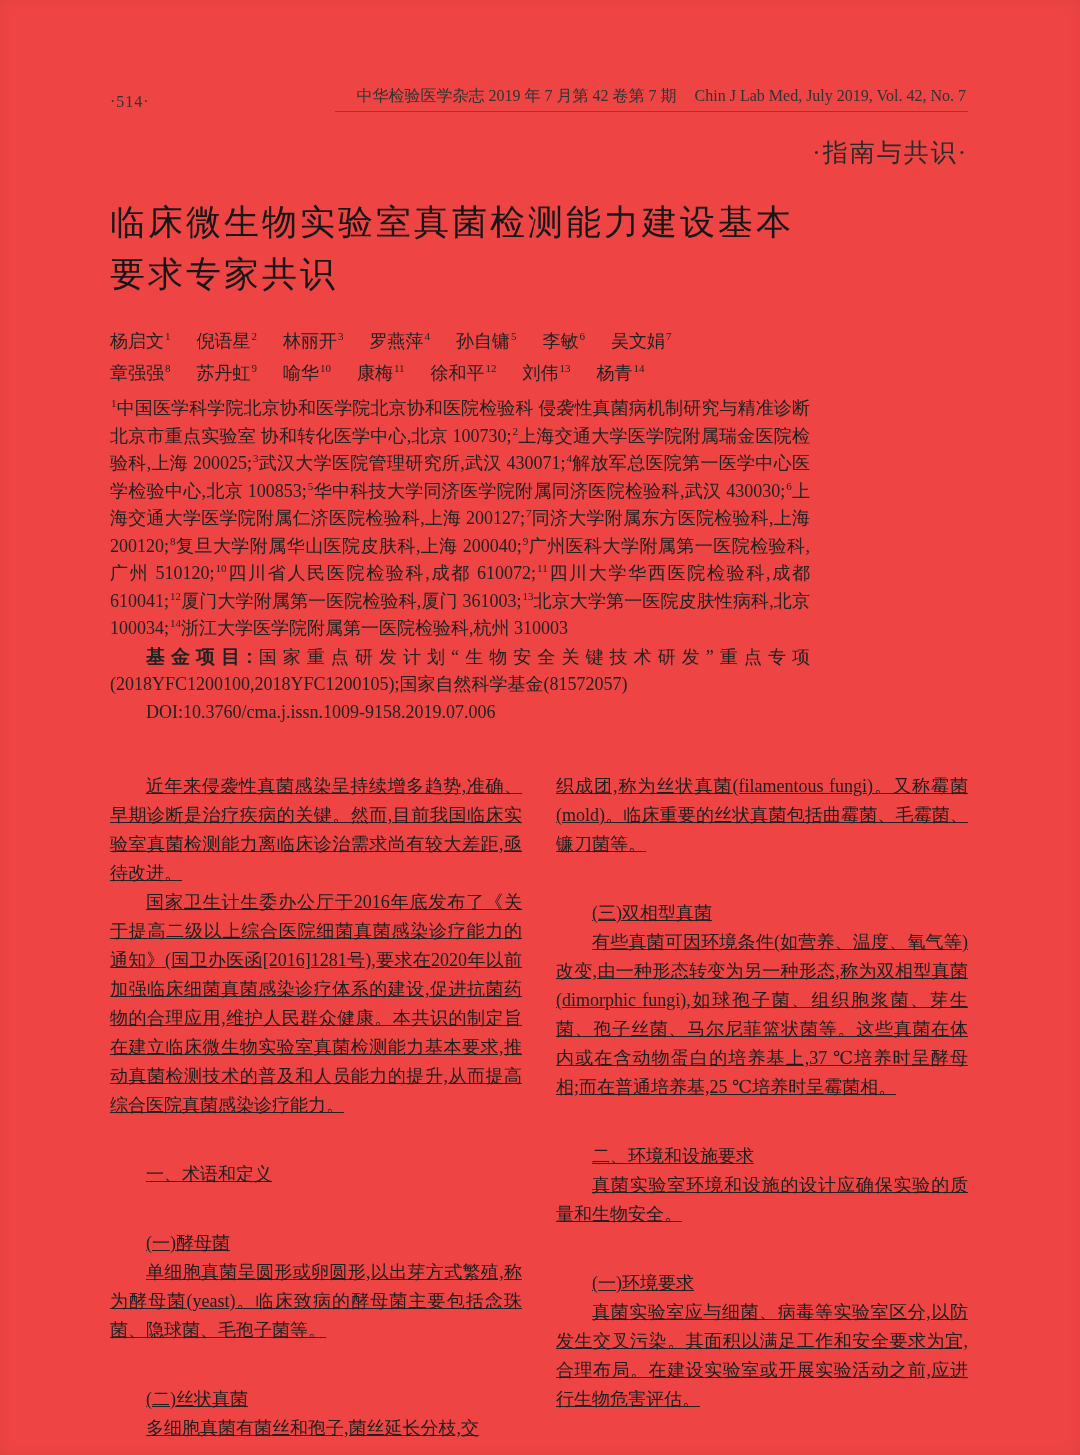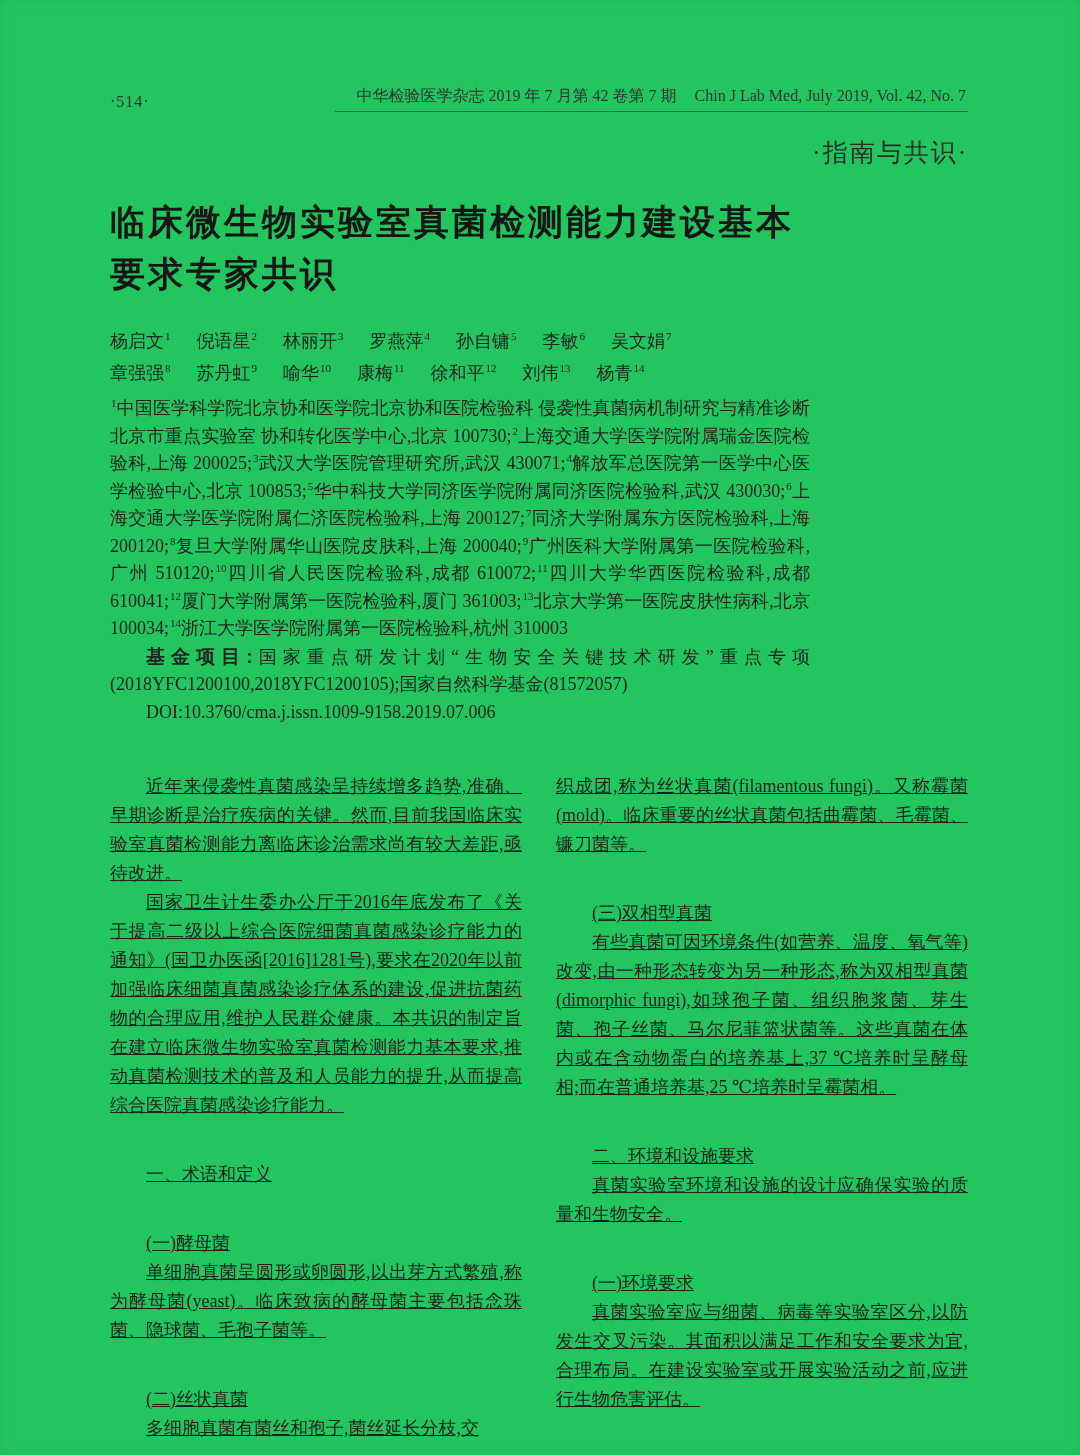--- a/index.html
+++ b/index.html
@@ -1,20 +1,20 @@
 <!DOCTYPE html>
 <html lang="zh"><head>
 <meta charset="utf-8">
 <style>
   html,body{margin:0;padding:0;background:#f0f0f0;}
   .page{
     position:relative;
     width:1080px;height:1455px;
     margin:0 auto;
-    background:#22c55e;
+    background:#ef4444;
     box-shadow:inset 0 0 14px rgba(0,0,0,0.06);
     box-sizing:border-box;
     padding:86px 112px 0 110px;
     font-family:"Liberation Serif","DejaVu Serif",serif;
     color:#222;
     overflow:hidden;
   }
   
   .page-header{
     display:flex;justify-content:space-between;align-items:flex-end;
@@ -30,21 +30,21 @@
   .citation .cit-en{margin-left:14px;}
   
   .section-label{
     text-align:right;
     font-size:25px;letter-spacing:2px;color:#2a2a2a;
     margin-top:24px;
   }
   
   .title{
     margin:28px 0 0 0;
-    font-size:35px;font-weight:bold;color:#161616;
+    font-size:35px;font-weight:normal;color:#161616;
     letter-spacing:3px;line-height:52px;
   }
   .title-line{display:block;}
   
   .authors{margin-top:24px;font-size:18px;color:#222;width:700px;}
   .author-line{line-height:32px;}
   .author{margin-right:26px;white-space:nowrap;}
   .author sup,.affiliations sup{font-size:11px;line-height:0;vertical-align:super;margin-left:1px;}
   
   .front{width:700px;}

